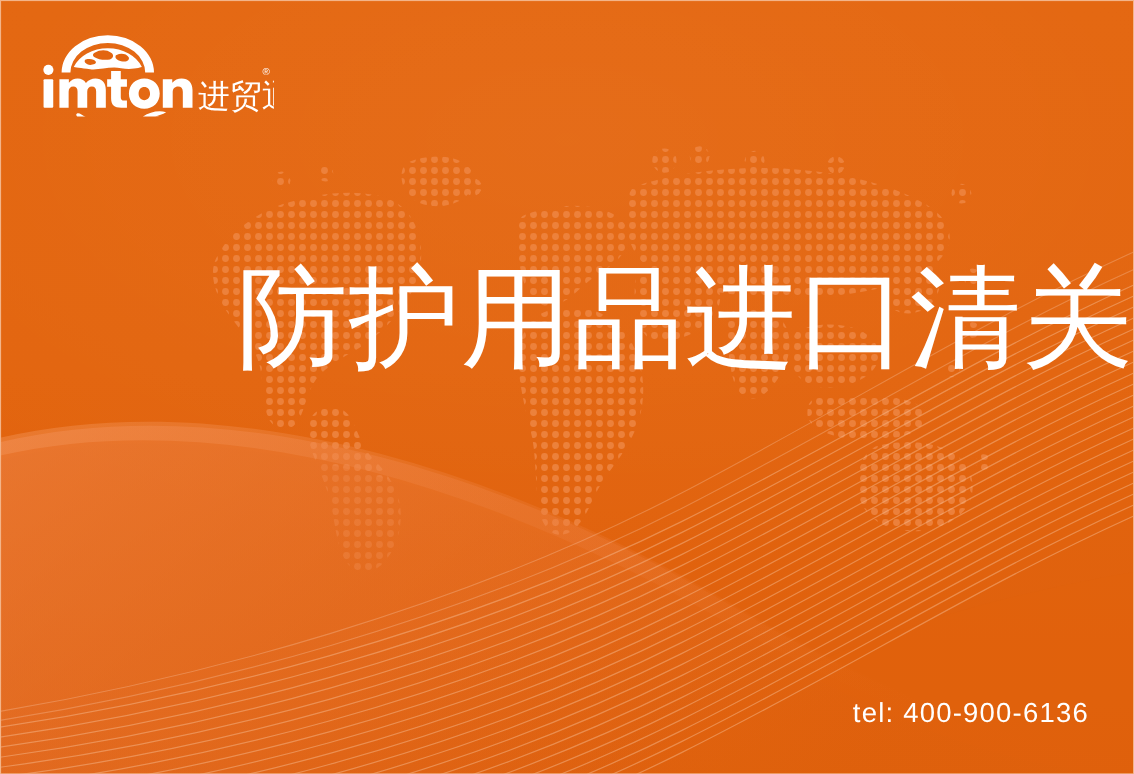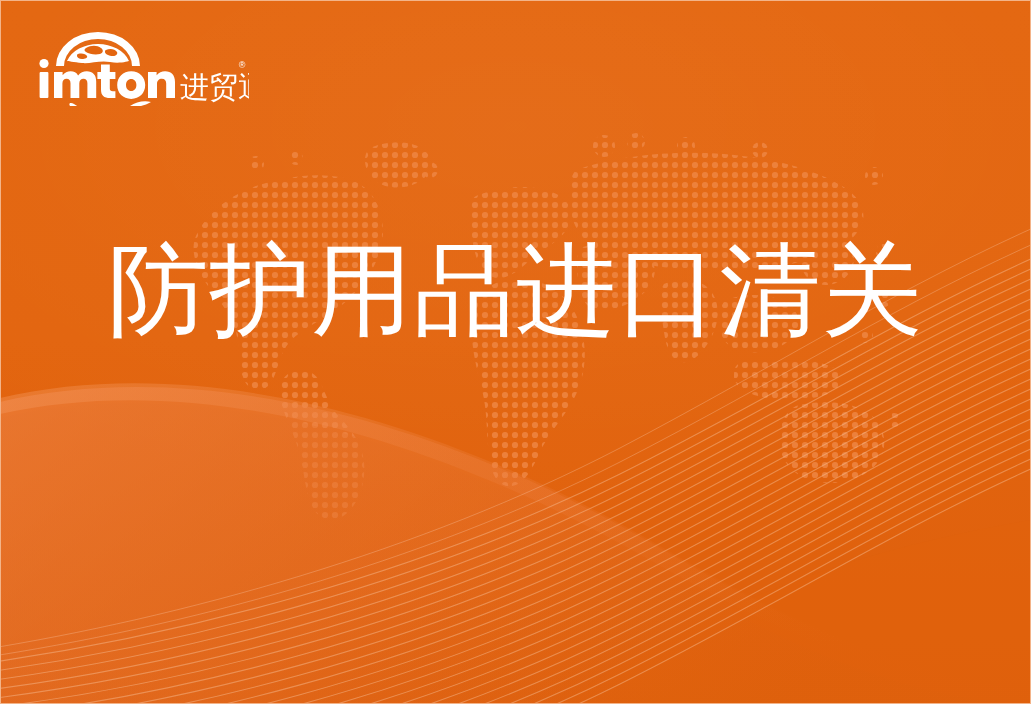--- a/index.html
+++ b/index.html
@@ -67,21 +67,21 @@
   }
   #logo svg { display: block; width: 100%; height: 100%; }
 
   
   #headline {
     position: absolute;
     left: 0;
     right: 0;
     top: 228px;
     z-index: 25;
-    text-align: center;
+    text-align: right;
     color: #ffffff;
     font-size: 101px;
     line-height: 124px;
     font-weight: 400;
     letter-spacing: 1px;
     white-space: nowrap;
   }
   #headline .line { display: block; }
 
   
@@ -298,15 +298,16 @@
         <path d="M96,78 C102,74 110,72 117,74 C114,76 110,77 107,78 C111,78 115,79 118,81
                  C113,82 107,82 102,81 C100,80 97,79 96,78 Z" fill="#ffffff"></path>
       </g>
     </svg>
   </div>
 
   <div id="headline">
     <span class="line">防护用品进口清关</span>
   </div>
 
+  <div id="tel">tel: 400-900-6136</div>
 
   <div id="frame"></div>
 </div>
 
 </body></html>

